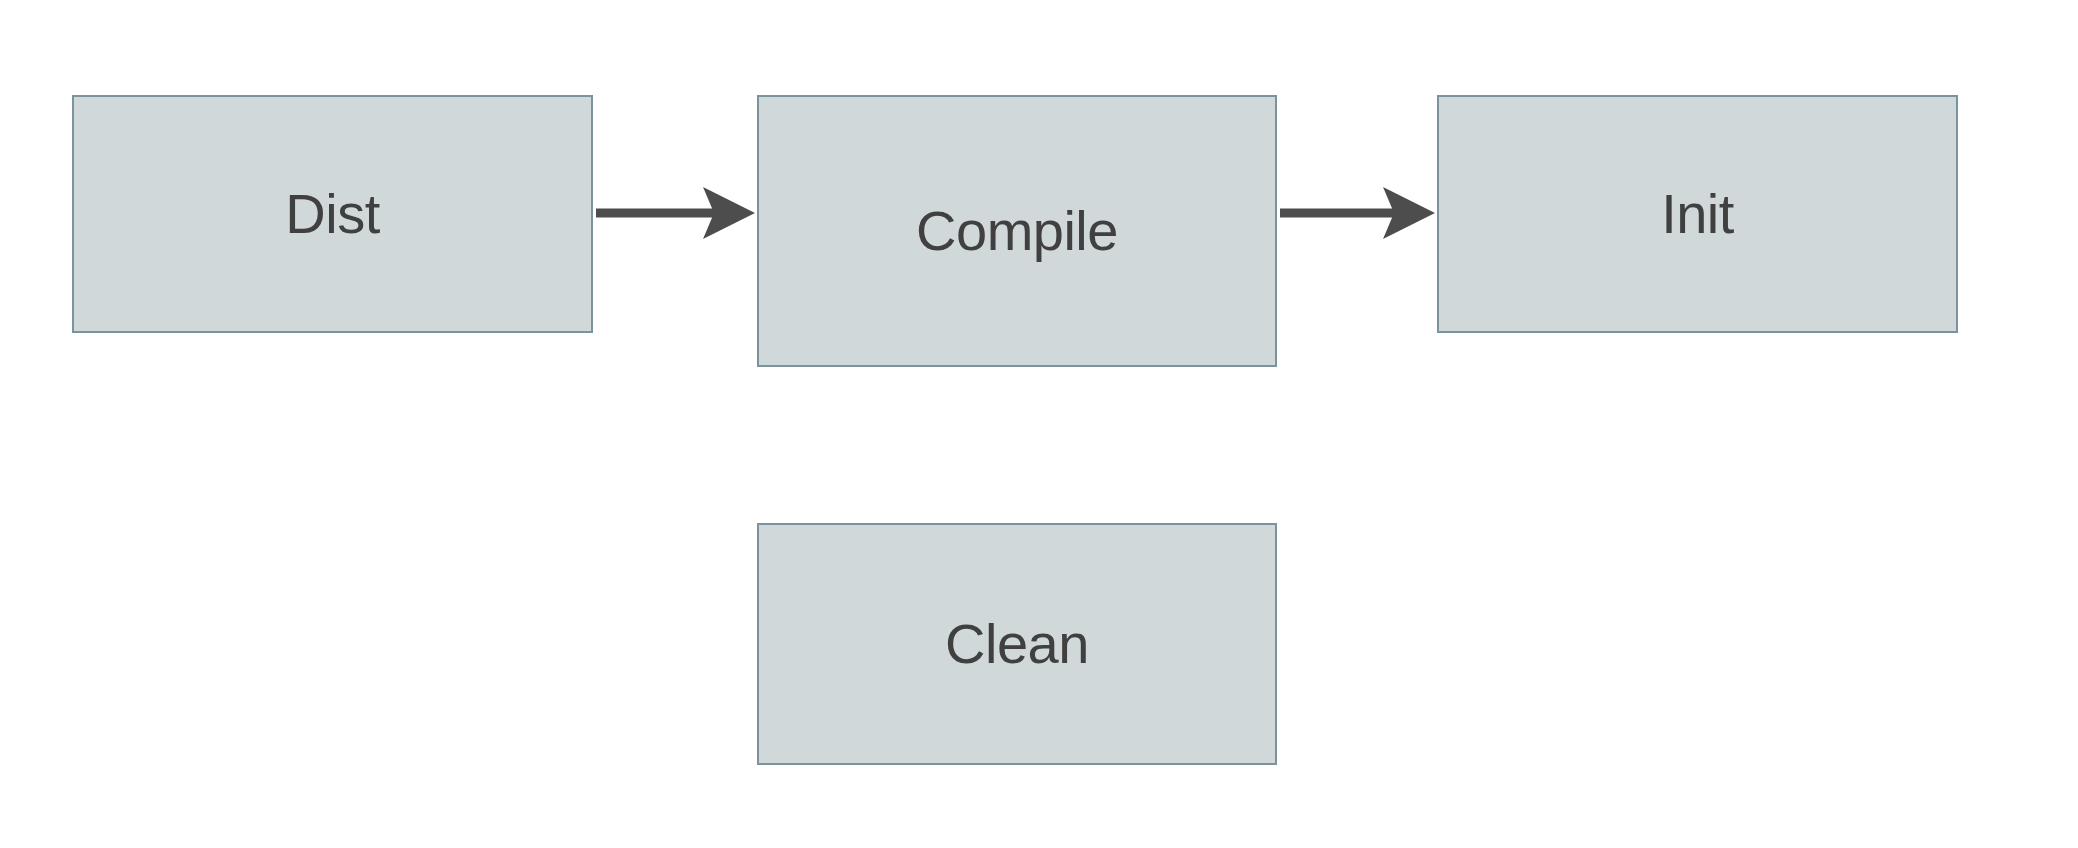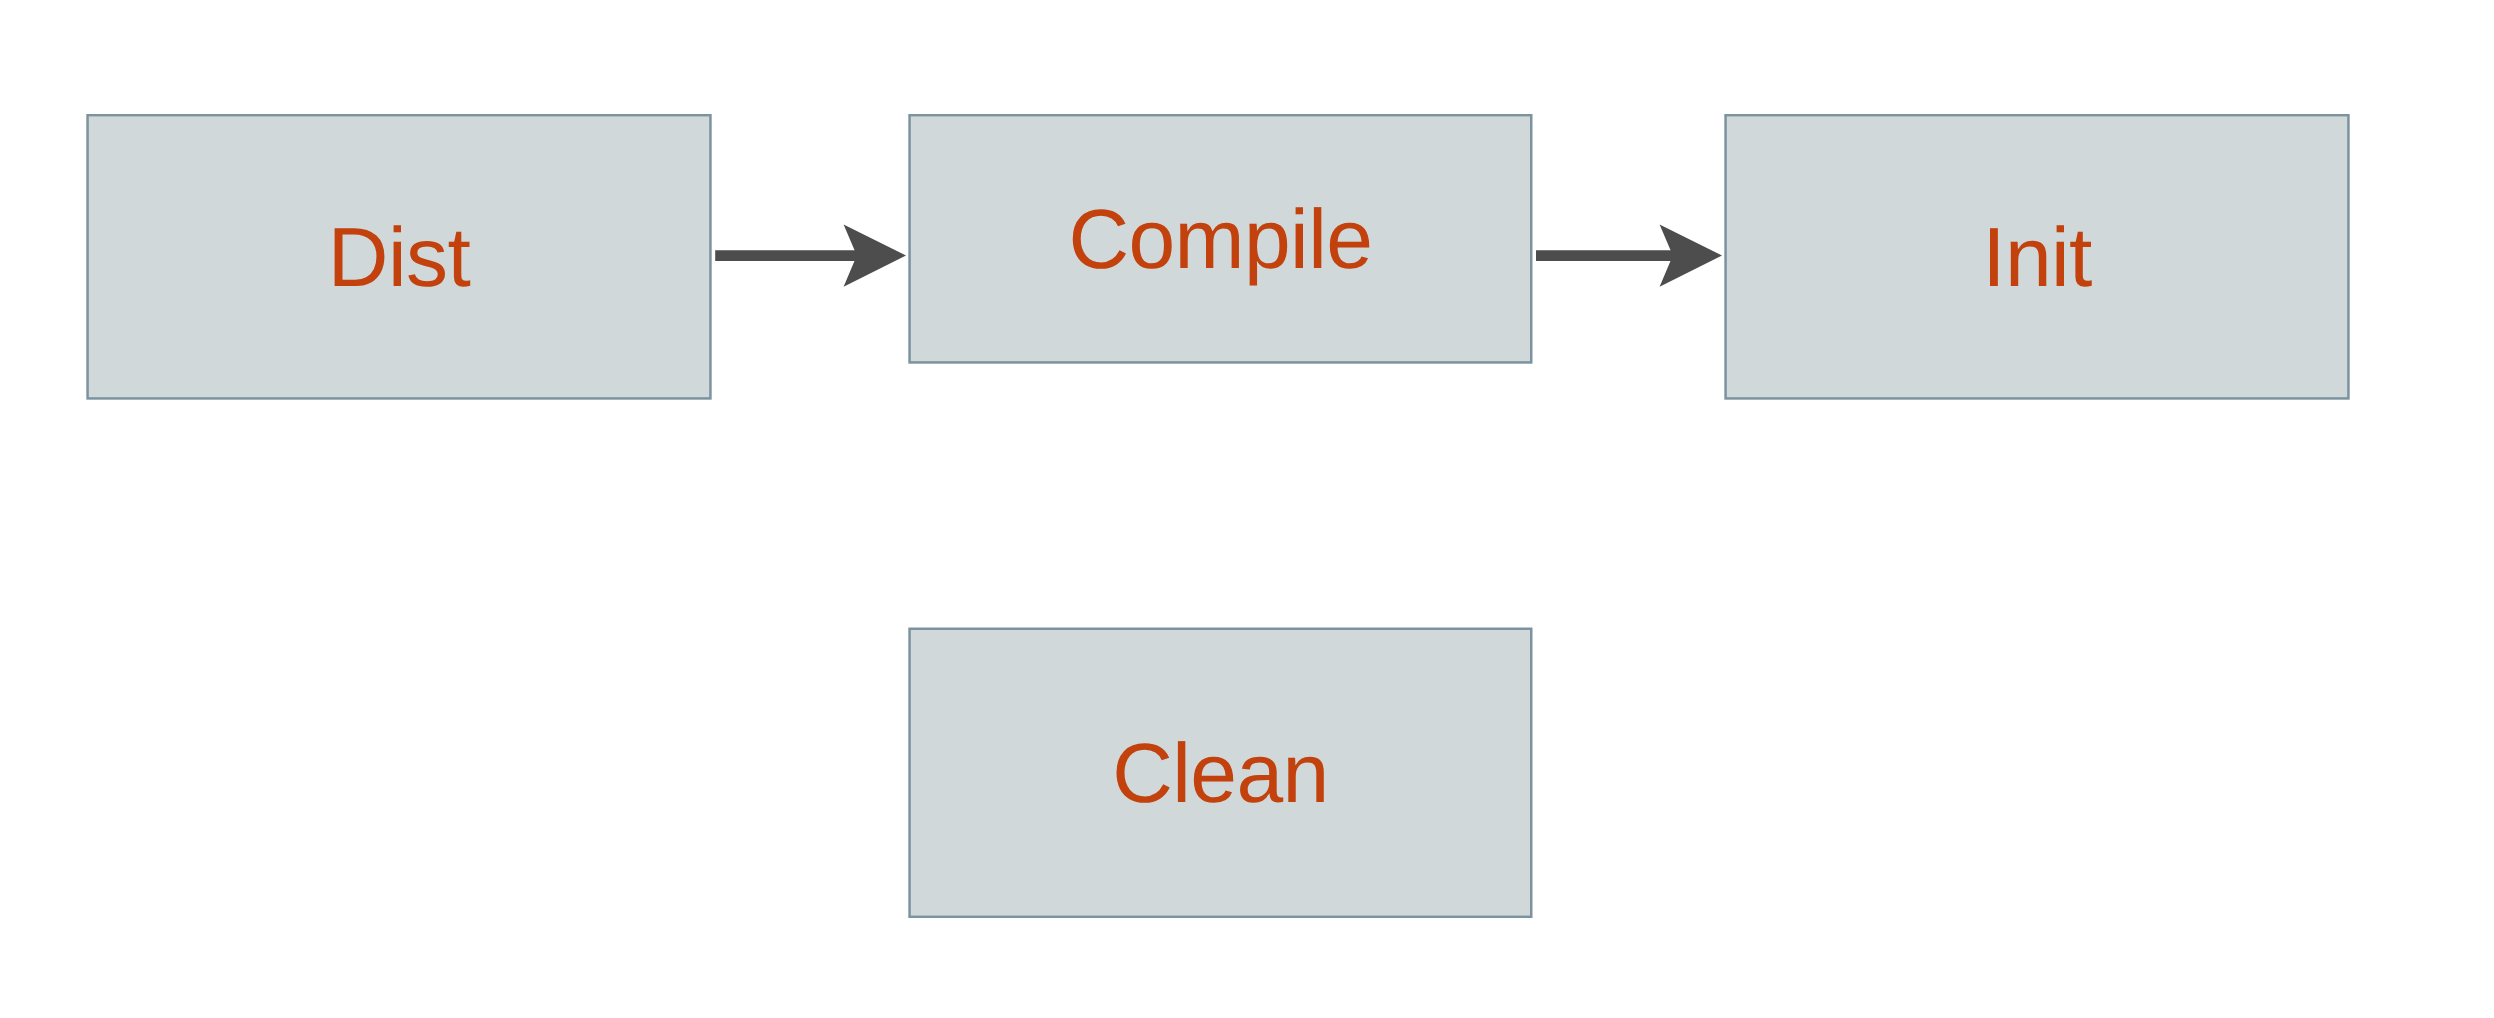--- a/index.html
+++ b/index.html
@@ -22,31 +22,31 @@
     position: absolute;
     box-sizing: border-box;
     background: #d0d8da;
     border: 2px solid #7a939e;
     display: flex;
     align-items: center;
     justify-content: center;
   }
   .node-label {
     font-family: "Liberation Sans", sans-serif;
-    font-size: 70px;
+    font-size: 56px;
     font-weight: 400;
-    color: #c2410c;
+    color: #404040;
     line-height: 1;
     letter-spacing: -0.5px;
     white-space: nowrap;
     user-select: none;
   }
   
   #node-dist    { left: 72px;   top: 95px;  width: 521px; height: 238px; }
-  #node-compile { left: 757px;  top: 95px;  width: 520px; height: 208px; }
+  #node-compile { left: 757px;  top: 95px;  width: 520px; height: 272px; }
   #node-init    { left: 1437px; top: 95px;  width: 521px; height: 238px; }
   #node-clean   { left: 757px;  top: 523px; width: 520px; height: 242px; }
 
   .edge-layer {
     position: absolute;
     left: 0;
     top: 0;
     width: 2078px;
     height: 848px;
     pointer-events: none;

